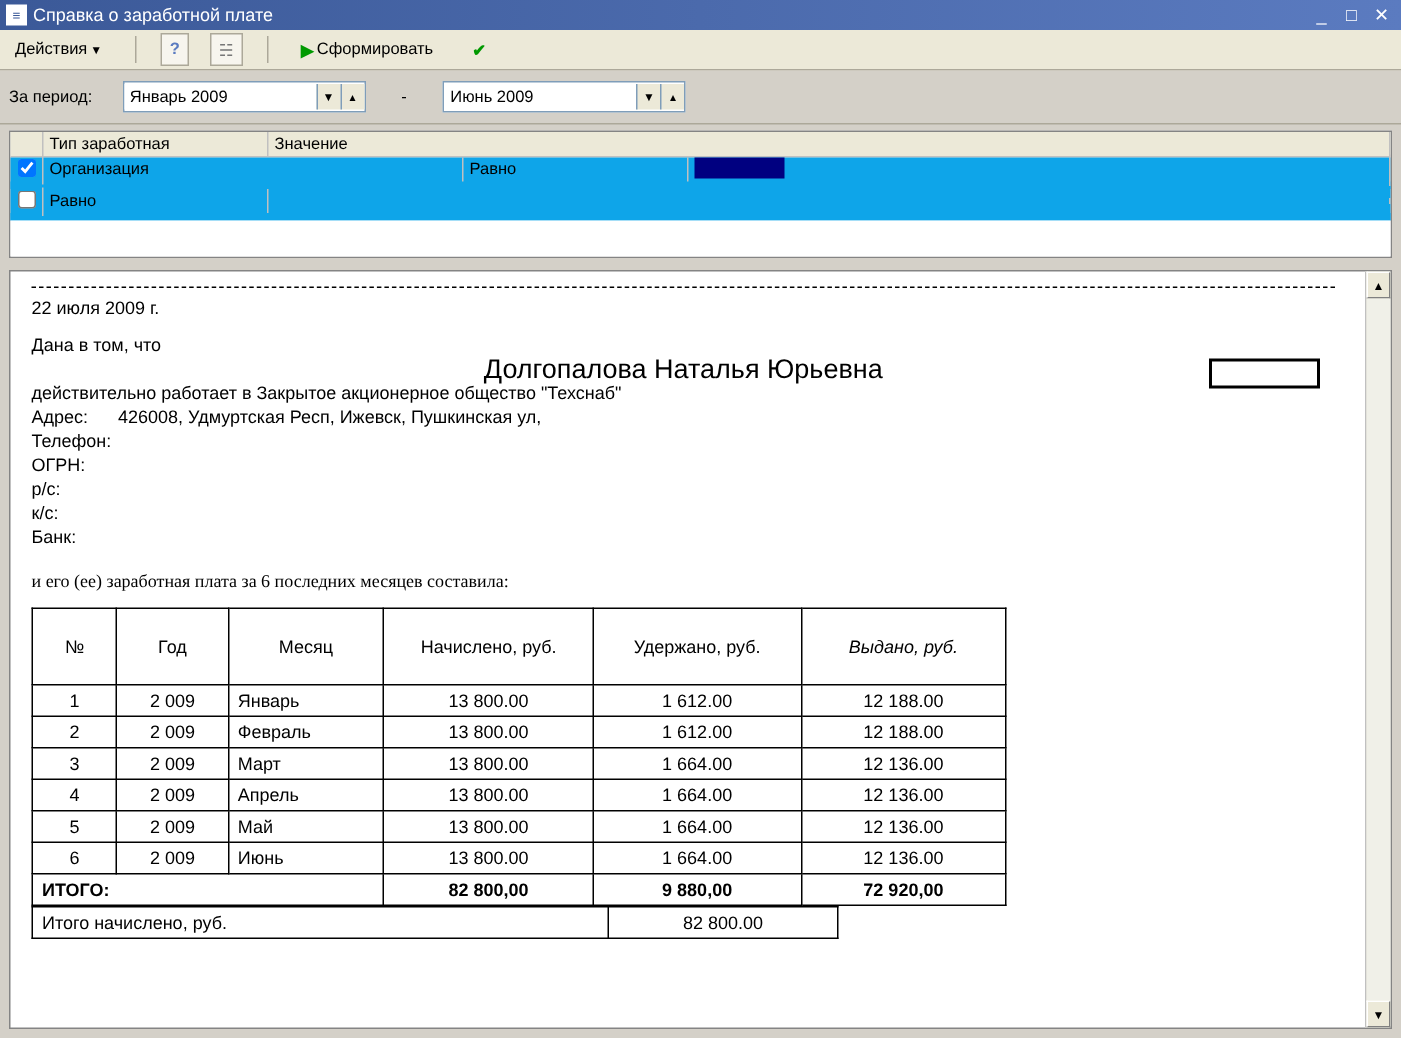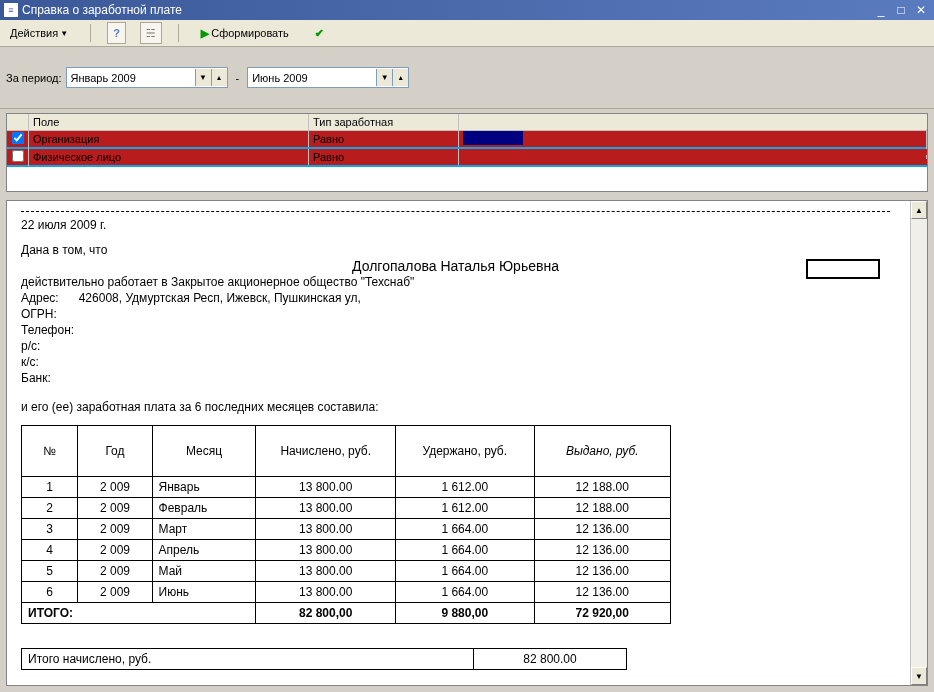--- a/index.html
+++ b/index.html
@@ -7,28 +7,28 @@
 .titlebar{height:20px;background:linear-gradient(to right,#3b5998,#5b7bc0);color:#fff;display:flex;align-items:center;padding:0 4px;font-size:12px;}
 .titlebar .ticon{width:14px;height:14px;background:#fff;margin-right:4px;display:flex;align-items:center;justify-content:center;font-size:9px;color:#3b5998;}
 .titlebar .spacer{flex:1;}
 .titlebar .wbtn{width:18px;height:16px;margin-left:2px;color:#fff;display:flex;align-items:center;justify-content:center;font-size:12px;cursor:pointer;font-family:Arial;}
 .toolbar{height:26px;background:#ece9d8;border-bottom:1px solid #aca899;display:flex;align-items:center;padding:0 4px;gap:14px;}
 .tbtn{height:20px;padding:0 6px;display:flex;align-items:center;gap:2px;cursor:pointer;font-size:11px;}
 .tbtn.box{border:1px solid #aca899;background:#f7f5ee;padding:0 5px;}
 .caret{font-size:8px;}
 .sep{width:1px;height:18px;background:#aca899;margin:0 2px;}
 .green{color:#090;font-weight:bold;}
-.period-row{padding:20px 6px;display:flex;align-items:center;gap:4px;border-bottom:1px solid #aca899;background:#d4d0c8;}
+.period-row{padding:7px 6px;display:flex;align-items:center;gap:20px;border-bottom:1px solid #aca899;background:#d4d0c8;}
 .combo{display:flex;align-items:center;height:19px;border:1px solid #7f9db9;background:#fff;}
 .combo input{border:0;outline:0;font-size:11px;padding:0 4px;width:120px;height:17px;}
 .combo .cbtn{width:15px;height:17px;background:#ece9d8;border-left:1px solid #7f9db9;display:flex;align-items:center;justify-content:center;font-size:8px;cursor:pointer;}
 .grid{margin:4px 6px;border:1px solid #848484;background:#fff;}
 .grid-head{display:flex;background:#ece9d8;border-bottom:1px solid #c0c0c0;}
 .gh,.gc{padding:2px 4px;border-right:1px solid #c0c0c0;font-size:11px;box-sizing:border-box;}
-.grid-row{display:flex;border-bottom:2px solid #0ea5e9;background:#b91c1c;height:16px;align-items:center;}
+.grid-row{display:flex;border-bottom:5px solid #0ea5e9;background:#0ea5e9;height:16px;align-items:center;}
 .col-chk{width:22px;text-align:center;}
 .col-field{width:280px;}
 .col-cmp{width:150px;}
 .col-val{flex:1;}
 .val-selected{background:#000080;color:#fff;height:14px;display:inline-block;width:60px;}
 .grid-empty{height:24px;background:#fff;}
 .report-wrap{flex:1;margin:4px 6px 6px 6px;border:1px solid #848484;background:#fff;position:relative;overflow:hidden;display:flex;}
 .report-scroll{flex:1;overflow:hidden;padding:8px 20px 8px 14px;font-family:Arial,sans-serif;font-size:12px;}
 .scrollbar{width:16px;background:#ece9d8;border-left:1px solid #c0c0c0;display:flex;flex-direction:column;}
 .sbtn{height:16px;background:#ece9d8;border:1px solid #fff;border-right-color:#808080;border-bottom-color:#808080;display:flex;align-items:center;justify-content:center;font-size:8px;cursor:pointer;}
@@ -38,21 +38,21 @@
 .bold{font-weight:normal;}
 .rep-line{margin:1px 0;line-height:15px;}
 .rep-row{position:relative;}
 .logo-box{position:absolute;right:10px;top:0;width:70px;height:16px;border:2px solid #000;}
 .rtable{border-collapse:collapse;margin-top:10px;width:650px;font-size:12px;}
 .rtable th,.rtable td{border:1px solid #000;padding:3px 6px;}
 .rtable th{font-weight:normal;height:44px;}
 .num{text-align:center;}
 .cnum{text-align:center;}
 .tot-row td{font-weight:bold;}
-.sum-table{border-collapse:collapse;margin-top:24px;width:606px;font-size:12px;}
+.sum-table{border-collapse:collapse;margin-top:0;width:538px;font-size:12px;}
 .sum-table td{border:1px solid #000;padding:3px 6px;}
 input[type=checkbox]{margin:0;width:12px;height:12px;}
 </style>
 </head>
 <body>
 
 <div class="window">
   <div class="titlebar">
     <div class="ticon">≡</div>
     <span>Справка о заработной плате</span>
@@ -95,57 +95,56 @@
     <div class="combo">
       <input value="Июнь 2009" style="">
       <div class="cbtn">▼</div>
       <div class="cbtn">▴</div>
     </div>
   </div>
 
   <div class="grid">
     <div class="grid-head">
       <div class="gh col-chk"></div>
-      <div class="gh col-field">Поле</div>
       <div class="gh col-cmp">Тип заработная</div>
+      <div class="gh col-val">Значение</div>
     </div>
     <div id="filter-rows">
         <div class="grid-row">
           <div class="gc col-chk"><input type="checkbox" checked="" style=""></div>
           <div class="gc col-field">Организация</div>
           <div class="gc col-cmp">Равно</div>
           <div class="gc col-val"><span class="val-selected"></span></div>
         </div>
         <div class="grid-row">
           <div class="gc col-chk"><input type="checkbox" style=""></div>
-          <div class="gc col-field">Физическое лицо</div>
           <div class="gc col-cmp">Равно</div>
           <div class="gc col-val"></div>
         </div>
       </div>
     <div class="grid-empty"></div>
   </div>
 
   <div class="report-wrap">
     <div class="report-scroll">
       <div class="dashline"></div>
       <div class="rep-line">22 июля 2009 г.</div>
       <div class="rep-line" style="margin-top:10px;">Дана в том, что</div>
       <div class="rep-row">
-        <div class="rep-line center bold" style="font-size:14px;">Долгопалова Наталья Юрьевна</div>
+        <div class="rep-line center bold" style="font-size:18px;">Долгопалова Наталья Юрьевна</div>
         <div class="logo-box"></div>
       </div>
       <div class="rep-line">действительно работает в Закрытое акционерное общество "Техснаб"</div>
       <div class="rep-line" style="white-space:pre;">Адрес:      426008, Удмуртская Респ, Ижевск, Пушкинская ул,</div>
+      <div class="rep-line">Телефон:</div>
       <div class="rep-line">ОГРН:</div>
-      <div class="rep-line">Телефон:</div>
       <div class="rep-line">р/с:</div>
       <div class="rep-line">к/с:</div>
       <div class="rep-line">Банк:</div>
-      <div class="rep-line" style="margin-top:14px;">и его (ее) заработная плата за  6 последних месяцев составила:</div>
+      <div class="rep-line" style="margin-top:14px;font-family:Liberation Serif, serif;">и его (ее) заработная плата за  6 последних месяцев составила:</div>
 
       <table class="rtable">
         <thead>
           <tr>
             <th style="width:50px;">№</th>
             <th style="width:70px;margin-top:32px;">Год</th>
             <th style="width:100px;">Месяц</th>
             <th style="width:140px;">Начислено, руб.</th>
             <th style="width:140px;">Удержано, руб.</th>
             <th style="width:140px;font-style:italic;">Выдано, руб.</th>

